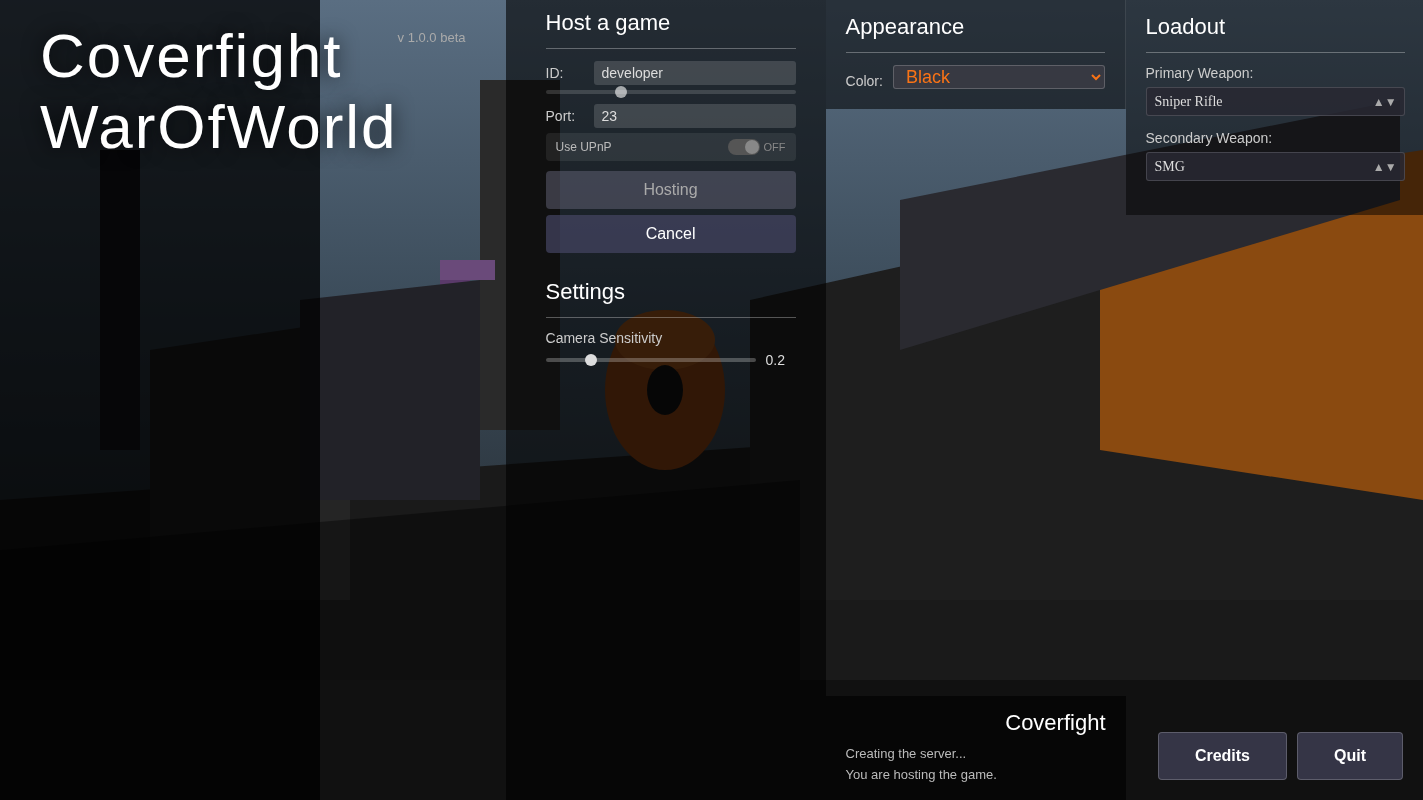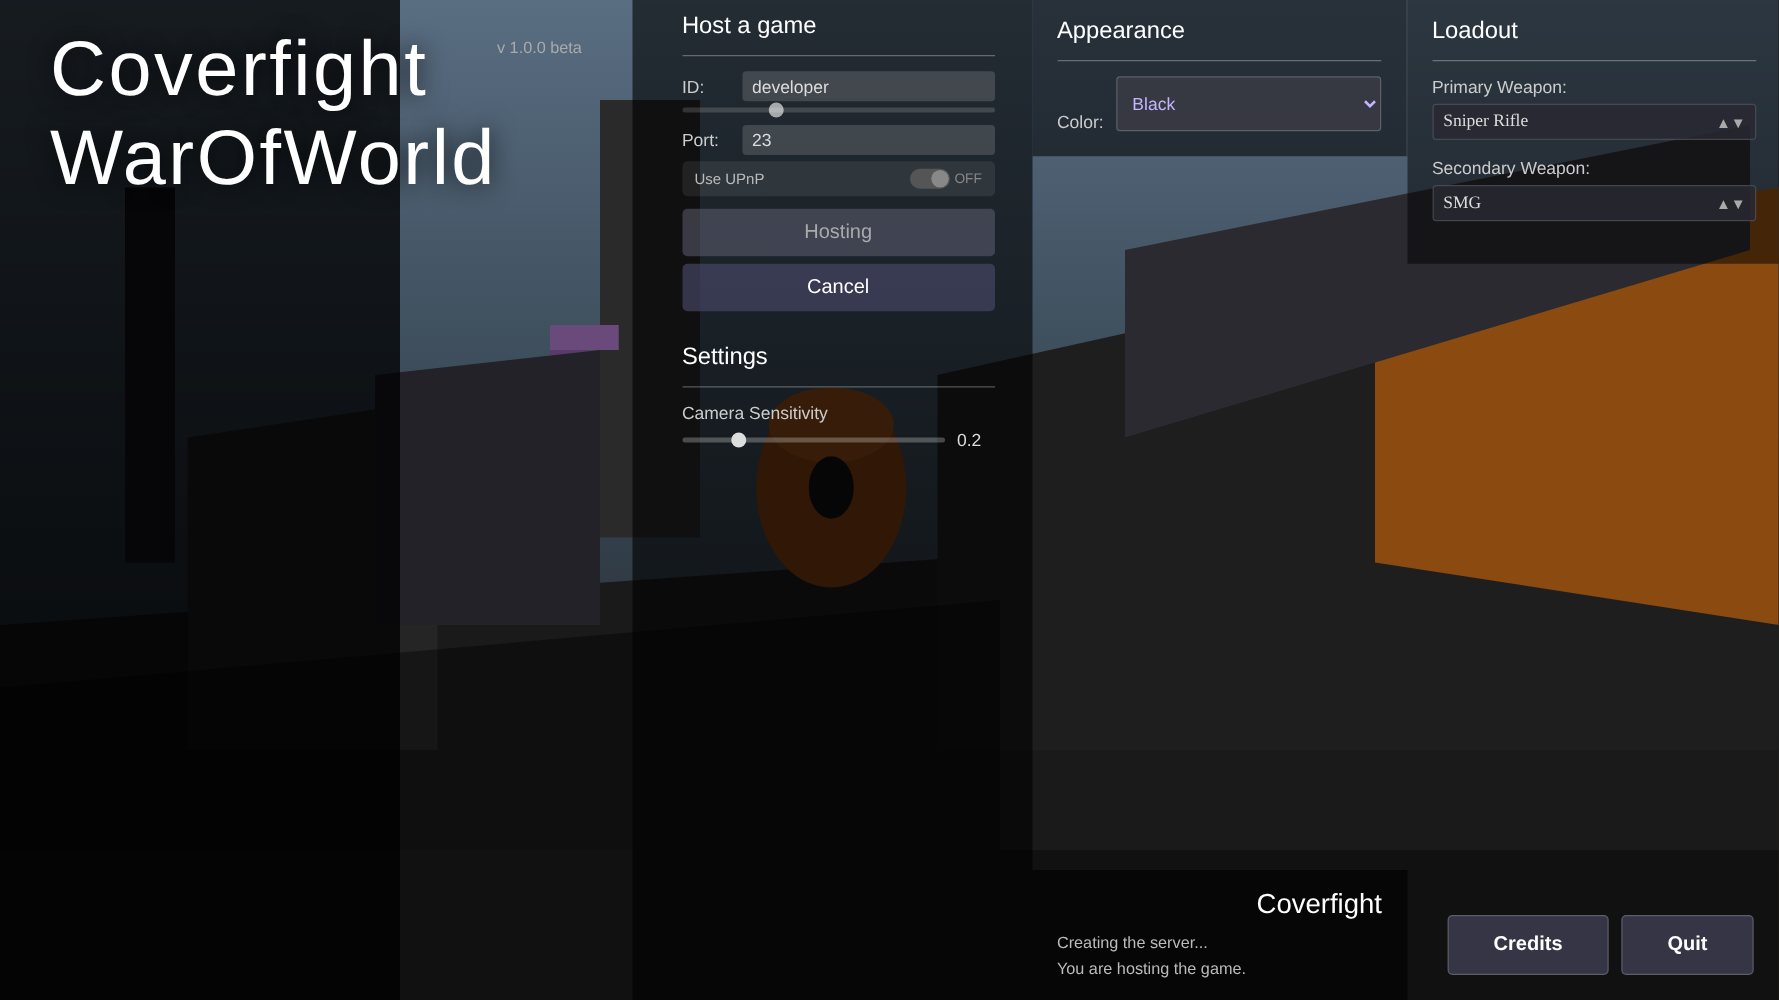--- a/index.html
+++ b/index.html
@@ -74,21 +74,21 @@
     .left-panel {
       width: 320px;
       padding: 10px 30px 20px 40px;
       display: flex;
       flex-direction: column;
       gap: 0;
       background: rgba(0,0,0,0.6);
     }
 
     .section-title {
-      font-size: 19px;
+      font-size: 22px;
       font-weight: 300;
       color: #fff;
       margin-bottom: 12px;
     }
 
     .divider {
       height: 1px;
       background: rgba(255,255,255,0.3);
       margin-bottom: 12px;
     }
@@ -228,23 +228,23 @@
     .color-label {
       font-size: 14px;
       color: #ccc;
     }
 
     .color-select {
       flex: 1;
       background: rgba(60,60,70,0.8);
       border: 1px solid rgba(255,255,255,0.2);
       border-radius: 3px;
-      padding: 12px 8px;
-      color: #c4b5fd;
-      font-size: 14px;
+      padding: 0 8px;
+      color: #f97316;
+      font-size: 18px;
       outline: none;
       cursor: pointer;
     }
 
     
     .scene-viewport {
       flex: 1;
       position: relative;
       overflow: hidden;
     }

